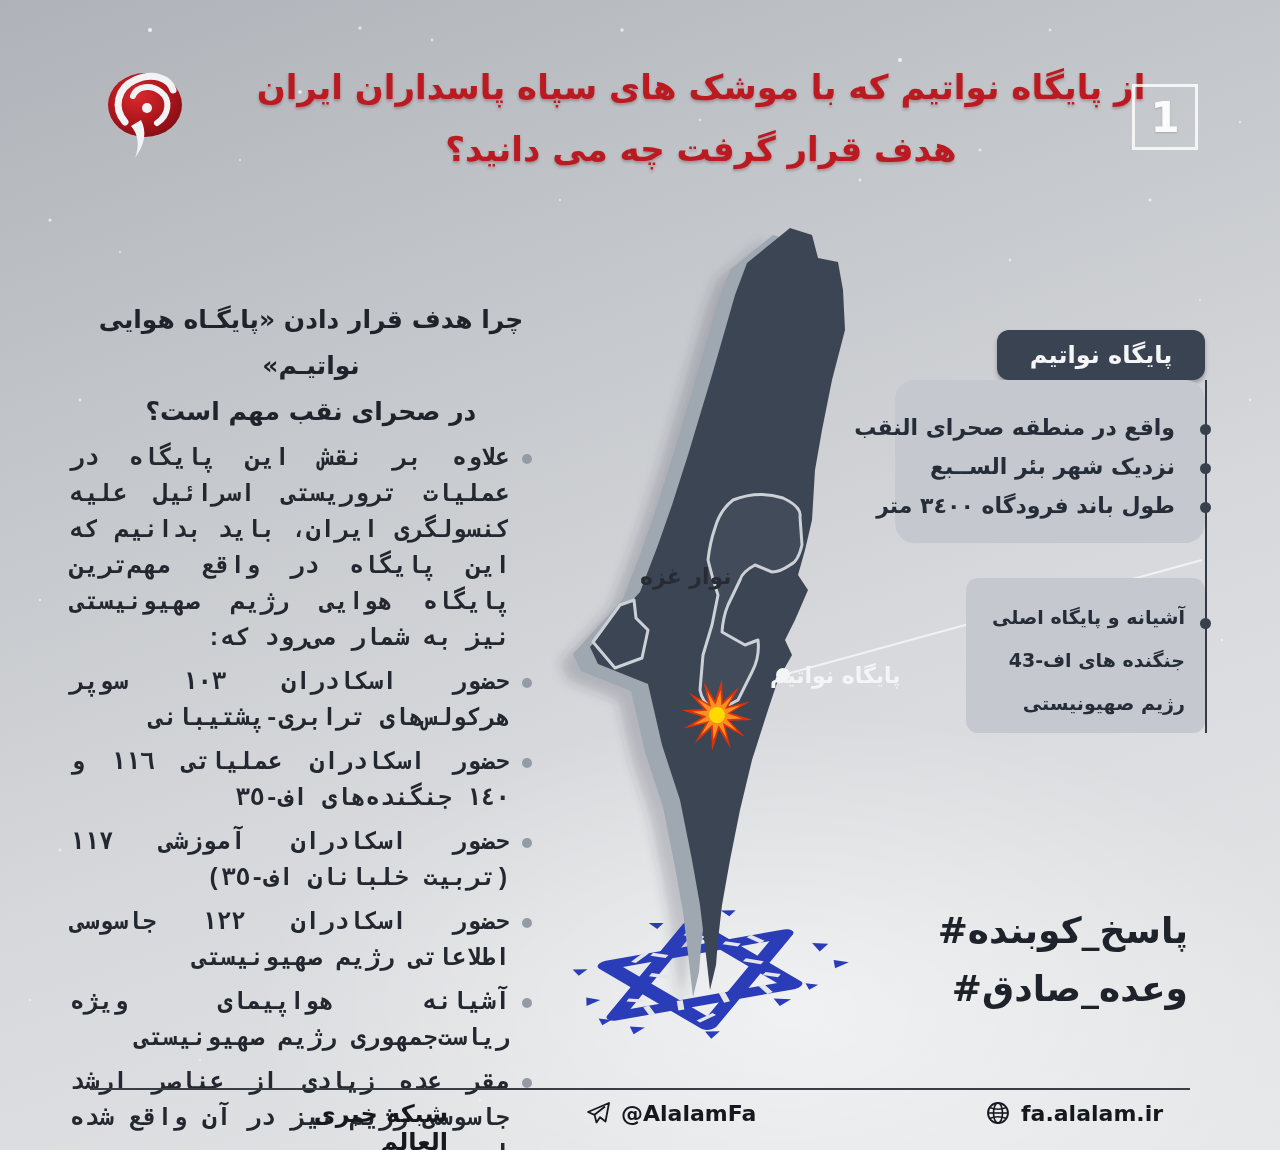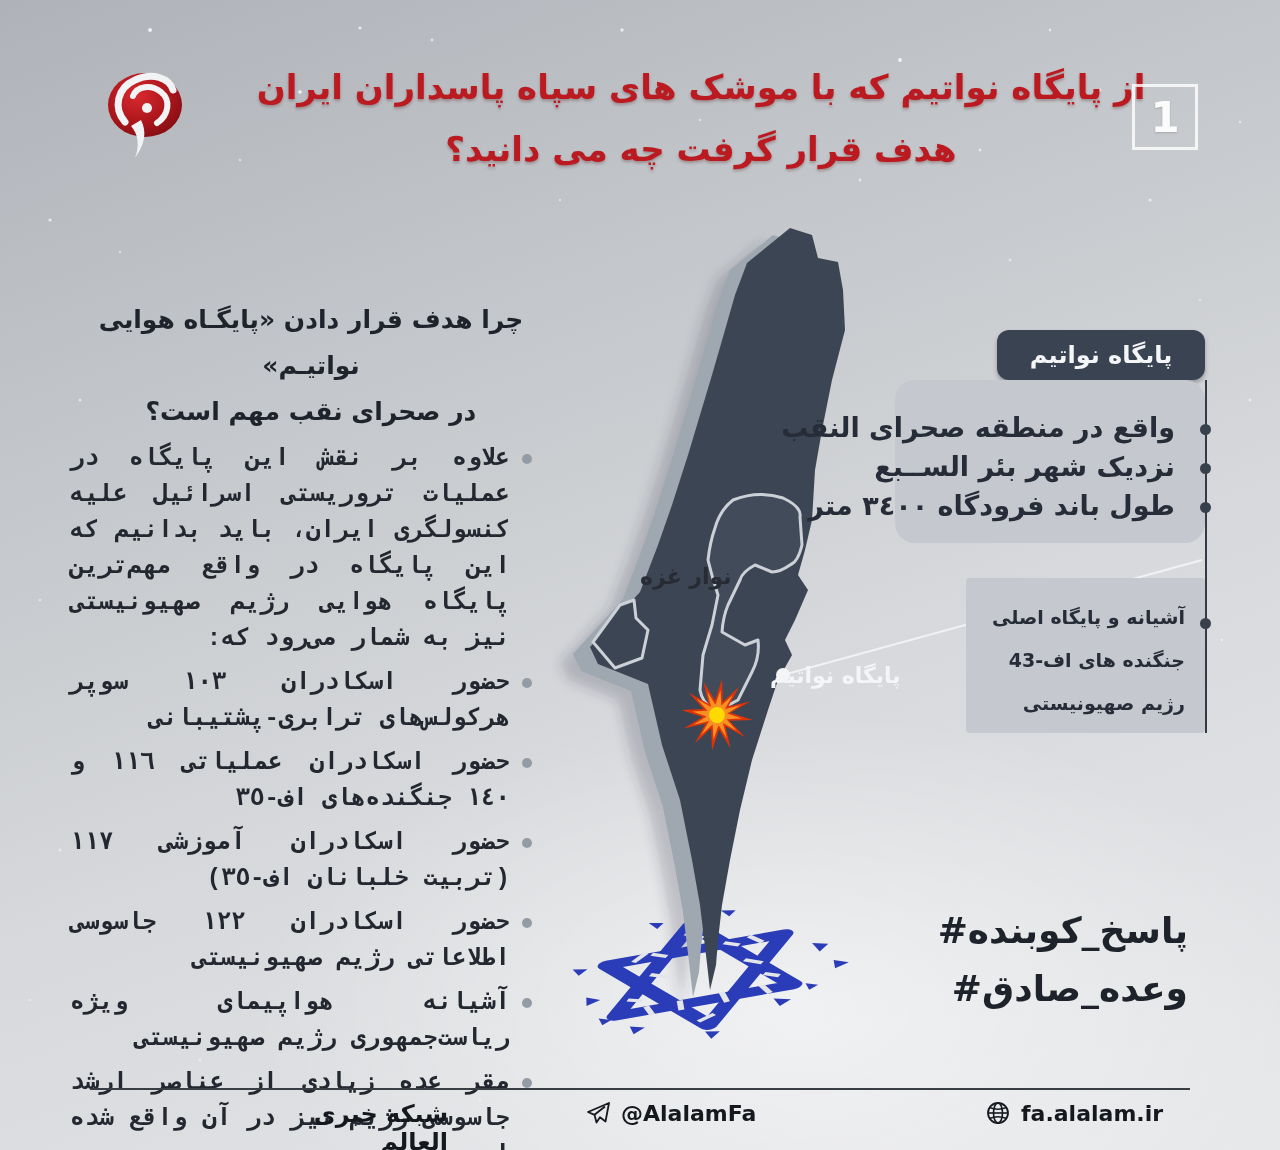--- a/index.html
+++ b/index.html
@@ -46,24 +46,24 @@
     position:absolute; left:997px; top:330px; width:208px; height:50px; z-index:2;
     background:#3a4352; border-radius:12px; box-shadow:0 3px 4px rgba(40,45,55,.35);
     display:flex; align-items:center; justify-content:center;
     color:#f4f5f7; font-size:24px; font-weight:bold; direction:rtl;
   }
   .panel1 {
     position:absolute; left:895px; top:380px; width:310px; height:163px; z-index:2;
     background:#c5c9cf; border-radius:20px; direction:rtl;
     padding:28px 30px 0 10px;
   }
-  .panel1 .pline { font-size:27px; line-height:39px; font-weight:bold; color:#272d38; text-align:left; white-space:nowrap; }
+  .panel1 .pline { font-size:22px; line-height:39px; font-weight:bold; color:#272d38; text-align:right; white-space:nowrap; }
   .panel2 {
     position:absolute; left:966px; top:578px; width:239px; height:155px; z-index:2;
-    background:#c5c9cf; border-radius:4px; direction:rtl;
+    background:#c5c9cf; border-radius:12px; direction:rtl;
     padding:18px 20px 0 6px;
   }
   .panel2 .pline { font-size:19px; line-height:43px; font-weight:bold; color:#272d38; text-align:right; white-space:nowrap; }
 
   .vline { position:absolute; left:1205px; top:380px; width:2px; height:353px; background:#343b46; z-index:3; }
   .ldot { position:absolute; width:11px; height:11px; border-radius:50%; background:#38404d; z-index:4; }
   .ldot.d1 { left:1200px; top:424px; }
   .ldot.d2 { left:1200px; top:463px; }
   .ldot.d3 { left:1200px; top:502px; }
   .ldot.d4 { left:1200px; top:618px; }

